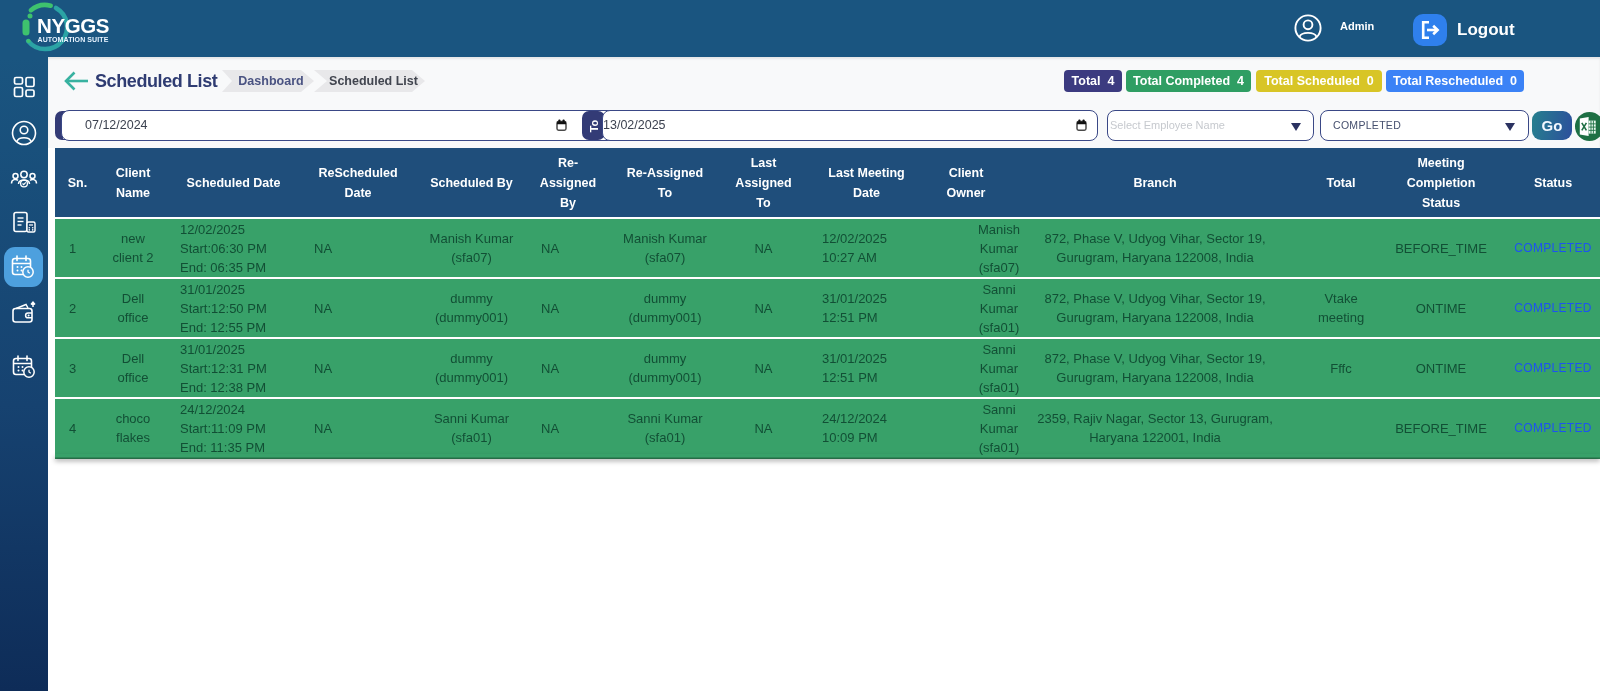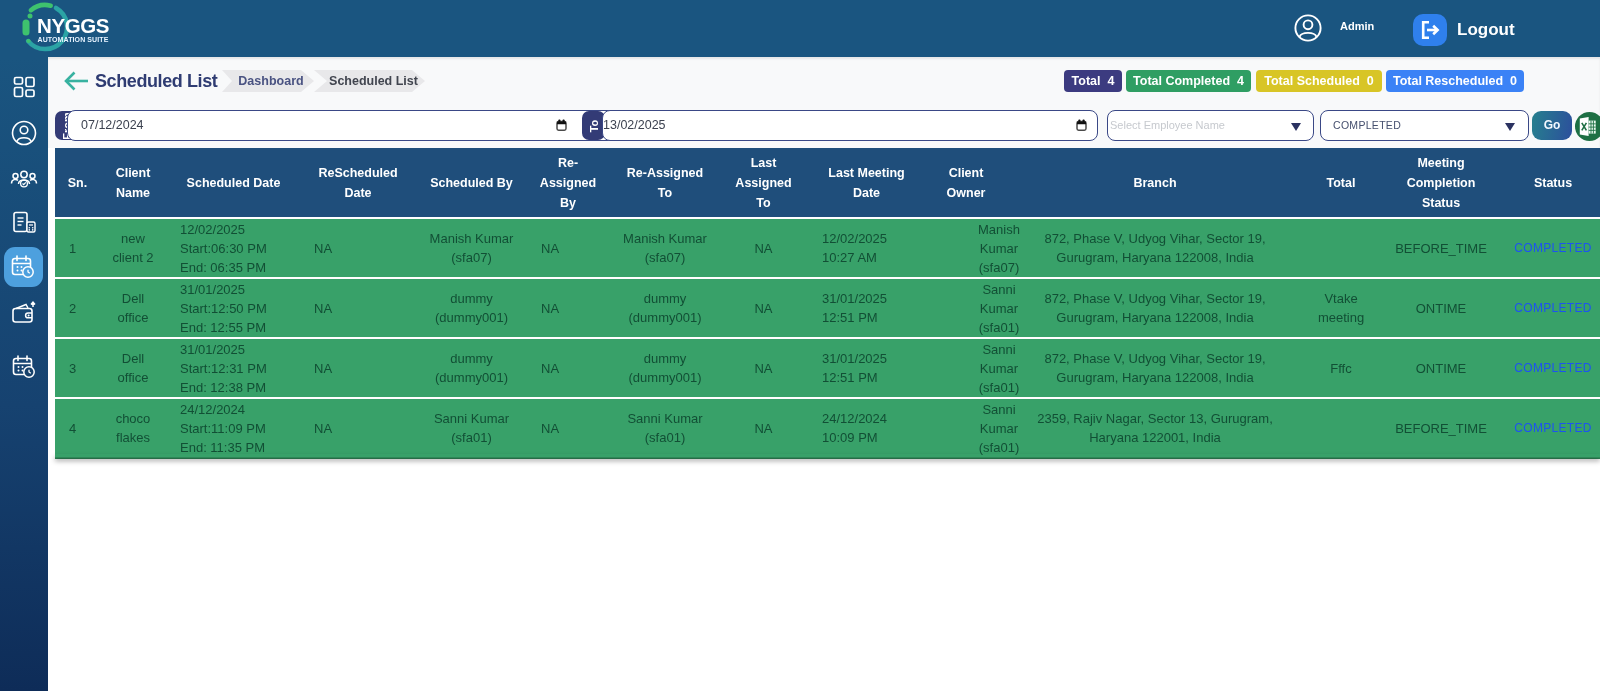--- a/index.html
+++ b/index.html
@@ -27,21 +27,21 @@
 .b3 { left:1256px; width:126px; background:#d8c526; }
 .b4 { left:1386px; width:138px; background:#3b82f6; }
 .b5 { left:1604px; width:69px;  background:#e25466; }
 
 
 .vtab { position:absolute; top:111px; width:23px; height:29px; background:#333b76; border-radius:7px; color:#fff; font-size:11px; font-weight:bold; }
 .vtab span { position:absolute; left:50%; top:50%; transform:translate(-50%,-50%) rotate(-90deg); white-space:nowrap; }
 .dinput { position:absolute; top:110px; height:31px; background:#fff; border:1px solid #3a4886; border-radius:8px; font-size:12.5px; color:#3c4250; line-height:29px; }
 .sel { position:absolute; top:110px; height:31px; background:#fff; border:1px solid #3a4886; border-radius:8px; font-size:11.5px; line-height:29px; }
 .caret { position:absolute; top:12px; width:0; height:0; border-left:5px solid transparent; border-right:5px solid transparent; border-top:8px solid #2b3261; }
-.go { position:absolute; top:111px; left:1532px; width:40px; height:29px; border-radius:9px; background:linear-gradient(100deg,#26808e,#2c4f9c); color:#f2f8ff; font-size:12px; font-weight:bold; text-align:center; line-height:29px; }
+.go { position:absolute; top:111px; left:1532px; width:40px; height:29px; border-radius:9px; background:linear-gradient(100deg,#26808e,#2c4f9c); color:#f2f8ff; font-size:15px; font-weight:bold; text-align:center; line-height:29px; }
 
 
 table { position:absolute; top:148px; left:55px; width:1545px; border-collapse:collapse; table-layout:fixed; }
 thead th { background:#1f4e7b; color:#fff; font-size:12.5px; font-weight:bold; line-height:20px; height:70px; border-bottom:2px solid #fff; text-align:center; vertical-align:middle; padding:0; }
 tbody td { background:#38a169; color:#124f35; font-size:13px; line-height:19px; height:60px; border-bottom:2px solid #fff; text-align:center; vertical-align:middle; padding:0 4px; }
 tbody td.sd { text-align:left; padding-left:14px; line-height:19px; }
 tbody td.sn { text-align:left; padding-left:14px; }
 tbody td.lft { text-align:left; padding-left:13px; }
 tbody td.lmd { text-align:left; padding-left:17px; }
 tbody td.co { padding:0; } tbody td.co div { transform:translateX(33px); }
@@ -154,21 +154,21 @@
 <div class="crumb crumb2">Scheduled List</div>
 <div class="badge b1">Total&nbsp;&nbsp;4</div>
 <div class="badge b2">Total Completed&nbsp;&nbsp;4</div>
 <div class="badge b3">Total Scheduled&nbsp;&nbsp;0</div>
 <div class="badge b4">Total Rescheduled&nbsp;&nbsp;0</div>
 <div class="badge b5">Missed&nbsp;&nbsp;0</div>
 
 <div class="vtab" style="left:55px">
     <span>From</span>
   </div>
-<div class="dinput" style="left:67px;width:598px;padding-left:13px">07/12/2024</div>
+<div class="dinput" style="left:61px;width:598px;padding-left:23px">07/12/2024</div>
 <svg class="abs" style="top:119px;left:556px" width="11" height="12" viewBox="0 0 11 12">
   <rect x="1" y="2.6" width="9" height="8.6" rx="1.6" fill="none" stroke="#4a4a4a" stroke-width="1.5"></rect>
   <path d="M1 3.4 Q1 2.4 2 2.4 H9 Q10 2.4 10 3.4 V5.2 H1 Z" fill="#111"></path>
   <rect x="2.4" y="0.6" width="2" height="2.4" rx="0.7" fill="#111"></rect>
   <rect x="6.6" y="0.6" width="2" height="2.4" rx="0.7" fill="#111"></rect>
 </svg>
 <div class="vtab" style="left:582px">
     <span>To</span>
   </div>
 <div class="dinput" style="left:602px;width:496px;padding-left:0">13/02/2025</div>

